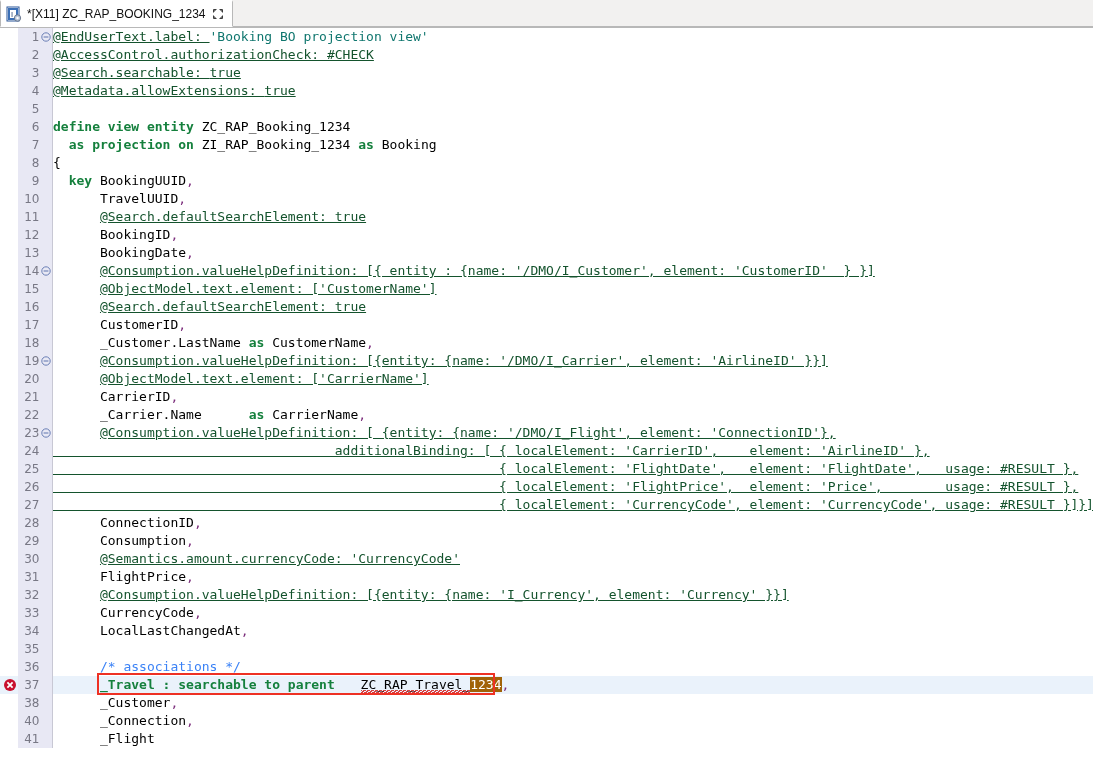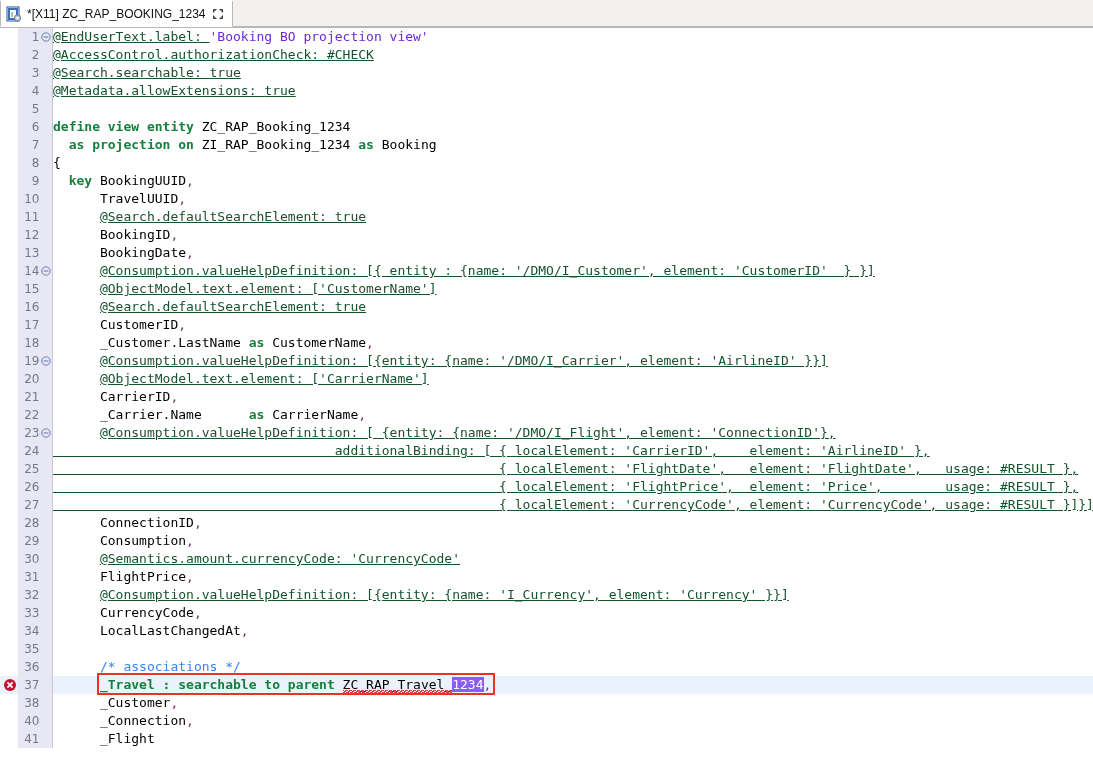--- a/index.html
+++ b/index.html
@@ -109,38 +109,39 @@
     position: absolute;
     left: 53px; top: 0;
     height: 18px;
     color: #000000;
     white-space: pre;
   }
 
   
   .kw    { color: #15803d; font-weight: bold; }
   .ann   { color: #14532d; text-decoration: underline; }
-  .str   { color: #6d28d9; }
+  .str   { color: #0f766e; }
   .cmt   { color: #3b82f6; }
   .plain { color: #000000; text-align: center; }
   .punct { color: #7b2d7b; }
 
   
   .sel {
-    background: #8b5cf6;
+    background: #a16207;
     color: #ffffff;
   }
   
   .squig {
     background-image: repeating-linear-gradient(135deg,
       #d94040 0px, #d94040 1px, transparent 1px, transparent 2px);
     background-repeat: repeat-x;
     background-size: 4px 3px;
     background-position: left bottom;
     padding-bottom: 1px;
+    margin-left: 18px;
   }
 
   
   #annot-rect {
     position: absolute;
     border: 2px solid #ee3124;
     pointer-events: none;
     z-index: 6;
   }
 </style>

